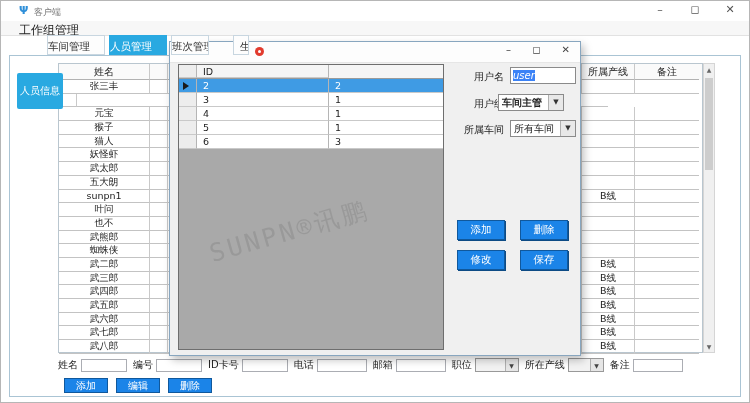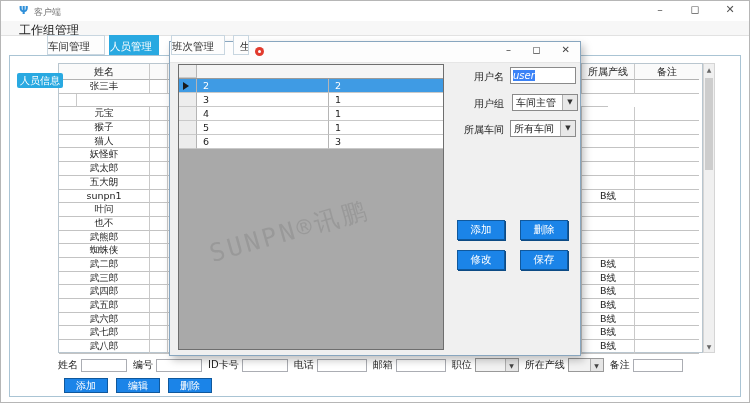--- a/index.html
+++ b/index.html
@@ -12,21 +12,21 @@
   .winctl{position:absolute;right:8px;top:2px;width:92px;display:flex;justify-content:space-between;color:#555;font-size:11px;}
   .winctl span{width:22px;text-align:center;cursor:default;}
   .menubar{position:absolute;left:0;top:20px;right:0;height:14px;background:#f7f7f7;border-bottom:1px solid #e2e2e2;}
   .menuitem{position:absolute;left:18px;top:1px;font-size:12px;color:#222;}
   
   .tab{position:absolute;top:34px;height:20px;line-height:20px;font-size:10.5px;
        background:#fdfdfd;border:1px solid #c8d6e0;color:#333;z-index:60;overflow:hidden;white-space:nowrap;box-sizing:border-box;}
   .tab.active{background:#29a9e1;border-color:#29a9e1;color:#fff;}
   
   .panel{position:absolute;left:8px;top:54px;width:732px;height:342px;border:1px solid #aac4d4;background:#fff;box-sizing:border-box;}
-  .side-btn{position:absolute;left:16px;top:72px;width:46px;height:15px;background:#29a9e1;color:#fff;
+  .side-btn{position:absolute;left:16px;top:72px;width:46px;height:36px;background:#29a9e1;color:#fff;
             font-size:10px;display:flex;align-items:center;justify-content:center;border-radius:2px;z-index:5;}
   
   .staff{position:absolute;left:57px;top:62px;width:645px;height:290px;border:1px solid #b9c6cf;box-sizing:border-box;background:#fff;z-index:4;}
   .srow{display:flex;height:13.7px;box-sizing:border-box;}
   .srow.head{height:16px;background:#fafafa;}
   .scell{box-sizing:border-box;border-right:1px solid #c9c9c9;border-bottom:1px solid #c3c3c3;
          overflow:hidden;text-align:center;font-size:9.5px;line-height:12.5px;white-space:nowrap;}
   .head .scell{border-bottom:1px solid #b2b2b2;line-height:15px;font-size:10px;}
   .c-name{width:91px;} .c-2{width:18px;} .c-3{width:414px;border-right:1px solid #c9c9c9;}
   .c-line{width:53px;} .c-note{width:64px;border-right:none;}
@@ -96,22 +96,22 @@
       <span>✕</span>
     </div>
   </div>
 
   <div class="menubar">
     <span class="menuitem">工作组管理</span>
   </div>
 
   <div id="tabs">
       <div class="tab" style="left: 46px; width: 58px;">车间管理</div>
-      <div class="tab active" style="left: 108px; width: 50px;">人员管理</div>
-      <div class="tab" style="left: 170px; width: 54px;">班次管理</div>
+      <div class="tab active" style="left: 108px; width: 58px;">人员管理</div>
+      <div class="tab" style="left: 170px; width: 38px;">班次管理</div>
       <div class="tab" style="left: 232px; width: 16px; text-align: left; padding-left: 6px;">生产管理</div>
     </div>
 
   <div class="panel"></div>
   <div class="side-btn">人员信息</div>
 
   <div class="staff" id="staff">
       <div class="srow head">
         <div class="scell c-name">姓名</div>
         <div class="scell c-2"></div>
@@ -317,20 +317,21 @@
       <div class="dctl">
         <span>–</span>
         <span>◻</span>
         <span>✕</span>
       </div>
     </div>
 
     <div class="dtable" id="dtable">
         <div class="drow dhead">
           <div class="dcell d-h"></div>
+          <div class="dcell d-id">ID</div>
         </div>
         <div class="drow sel">
           <div class="dcell d-h">
             <span class="arrow"></span>
           </div>
           <div class="dcell d-id">2</div>
           <div class="dcell d-gr">2</div>
         </div>
         <div class="drow">
           <div class="dcell d-h"></div>
@@ -354,21 +355,21 @@
         </div>
       <div class="wmark">SUNPN®讯鹏</div>
     </div>
 
     <div class="dform-lbl" style="left:288px;top:28px;width:46px;">用户名</div>
     <div class="dinput" style="left:340px;top:25px;width:66px;">
       <span class="selres">user</span>
     </div>
 
     <div class="dform-lbl" style="left:278px;top:55px;width:56px;">用户组</div>
-    <div class="dcombo" style="left:342px;top:52px;width:66px;">
+    <div class="dcombo" style="left:328px;top:52px;width:66px;font-weight:bold;">
       <span>车间主管</span>
       <span class="cbtn">▼</span>
     </div>
 
     <div class="dform-lbl" style="left:268px;top:81px;width:66px;">所属车间</div>
     <div class="dcombo" style="left:340px;top:78px;width:66px;">
       <span>所有车间</span>
       <span class="cbtn">▼</span>
     </div>
 

